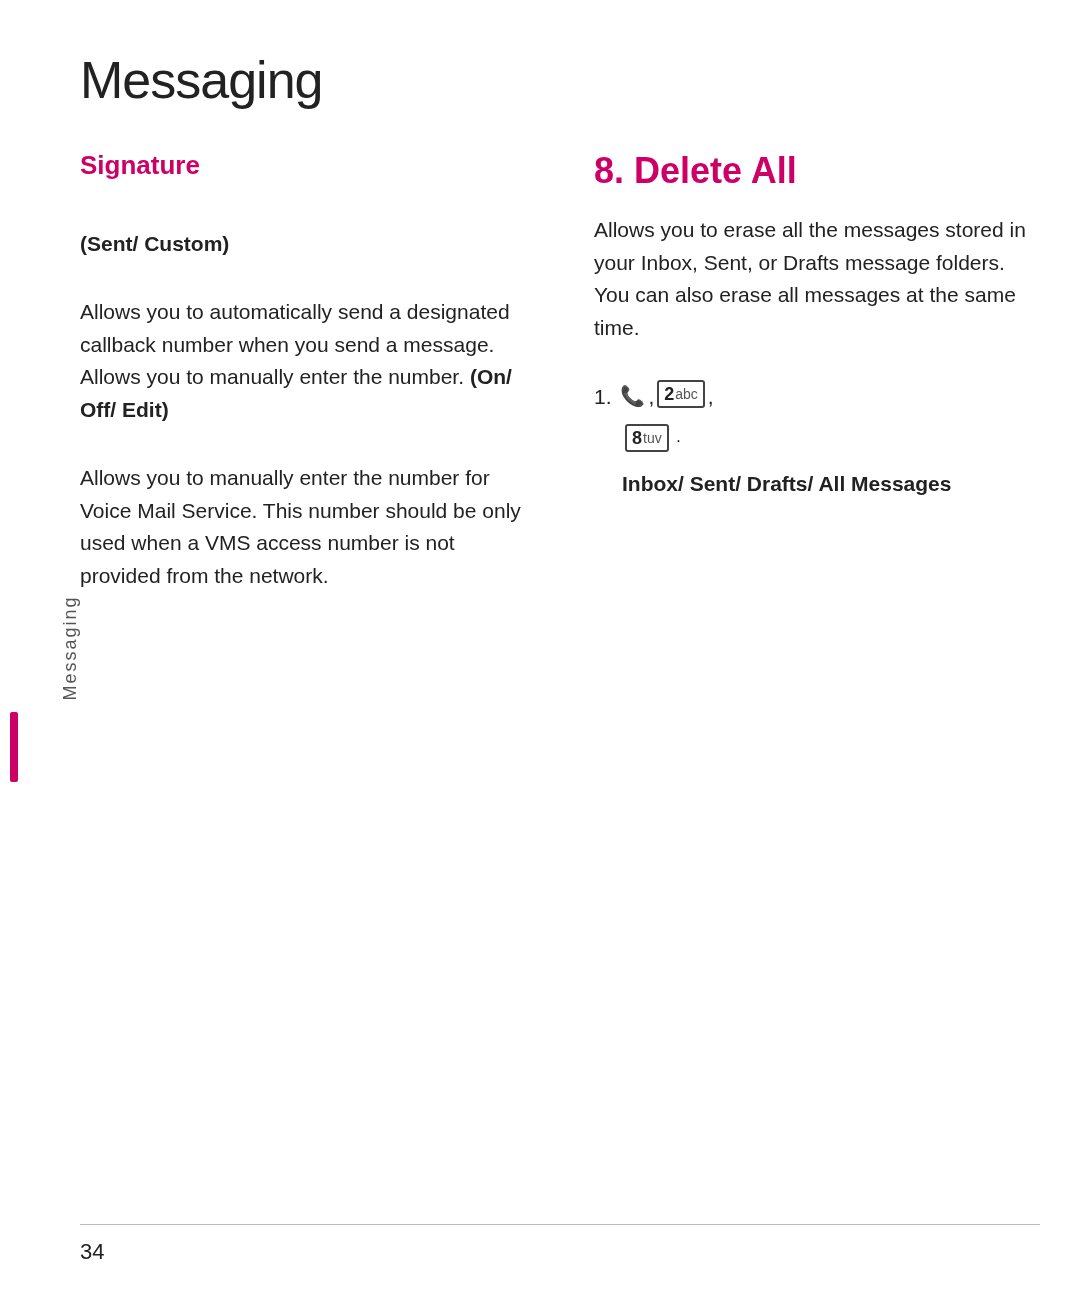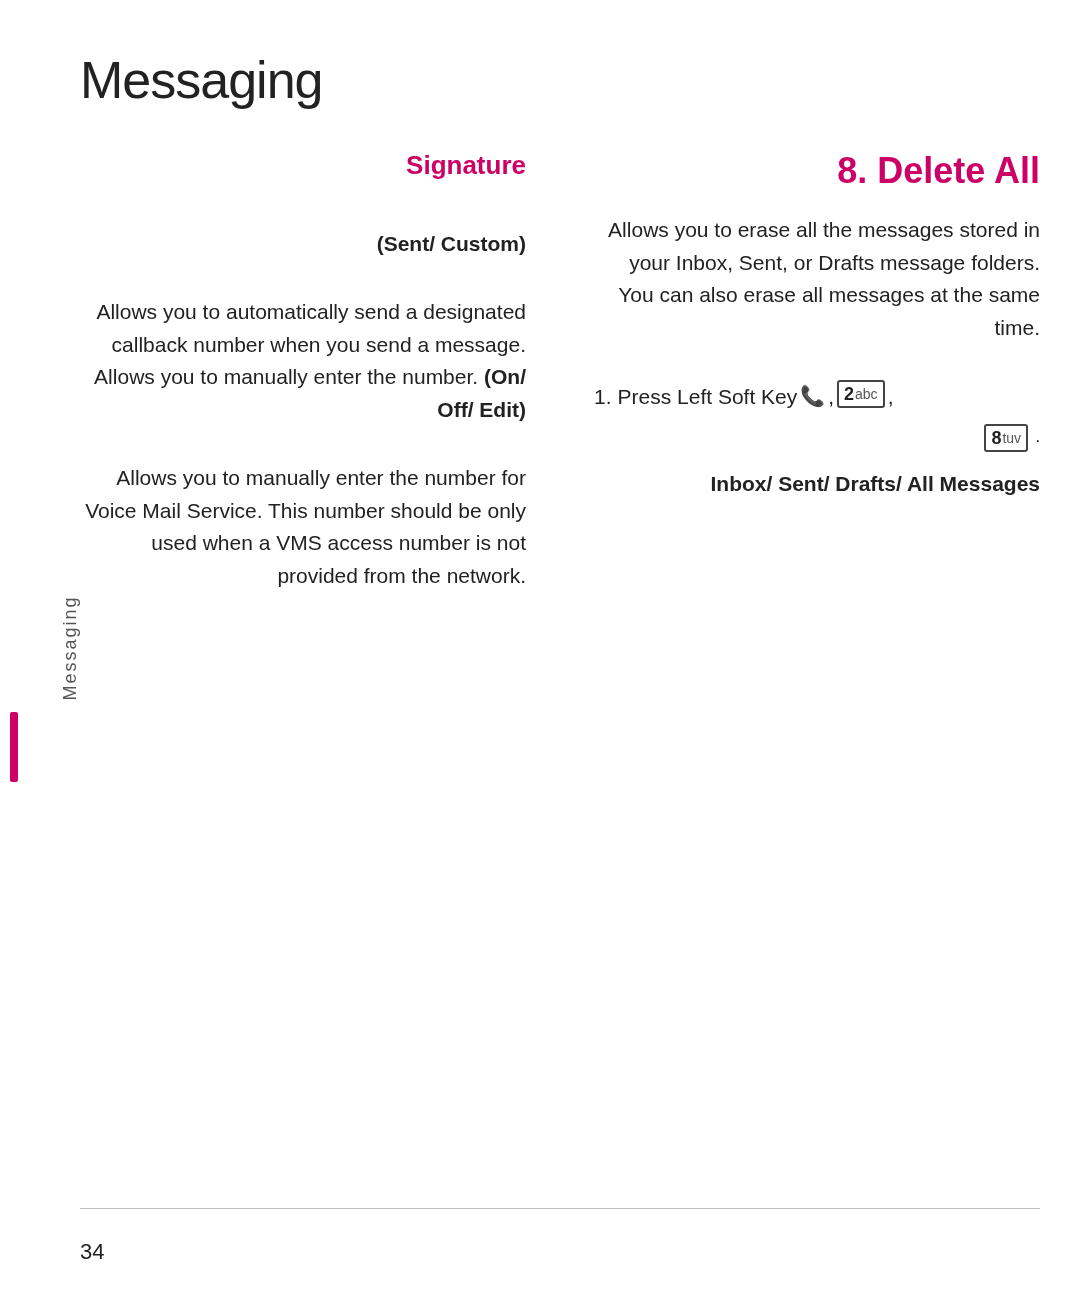--- a/index.html
+++ b/index.html
@@ -66,21 +66,20 @@
       color: #222;
       margin-bottom: 40px;
       letter-spacing: -1px;
     }
 
     
     .columns {
       display: flex;
       gap: 68px;
       flex: 1;
-      text-align: right;
     }
 
     .left-column {
       flex: 1;
     }
 
     .right-column {
       flex: 1;
     }
 
@@ -161,32 +160,32 @@
       margin: 0 3px;
       vertical-align: middle;
     }
 
     
     .result-line {
       font-size: 21px;
       font-weight: 700;
       color: #222;
       margin-top: 16px;
-      margin-left: 39px;
+      margin-left: 28px;
       line-height: 1.55;
     }
 
     
     .footer {
       position: absolute;
       bottom: 30px;
       left: 80px;
       right: 40px;
       border-top: 1.5px solid #bbb;
-      padding-top: 30px;
+      padding-top: 14px;
       display: flex;
       align-items: center;
     }
 
     .page-number {
       font-size: 22px;
       color: #222;
       font-weight: 400;
     }
   </style>
@@ -226,21 +225,20 @@
 
         <div class="section-heading-large">
           <span>8.</span>
           <span>Delete All</span>
         </div>
 
         <div class="section-body">Allows you to erase all the messages stored in your Inbox, Sent, or Drafts message folders. You can also erase all messages at the same time.</div>
 
         <div class="step-line">
           <span class="step-number">1.</span>
-          <span>Press Left Soft Key</span>
 
           <span class="soft-key-icon">📞</span>
           <span>,</span>
 
           <span class="key-badge">
             <span>2</span>
               <span class="sub-label">abc</span>
           </span>
           <span>,</span>
         </div>

